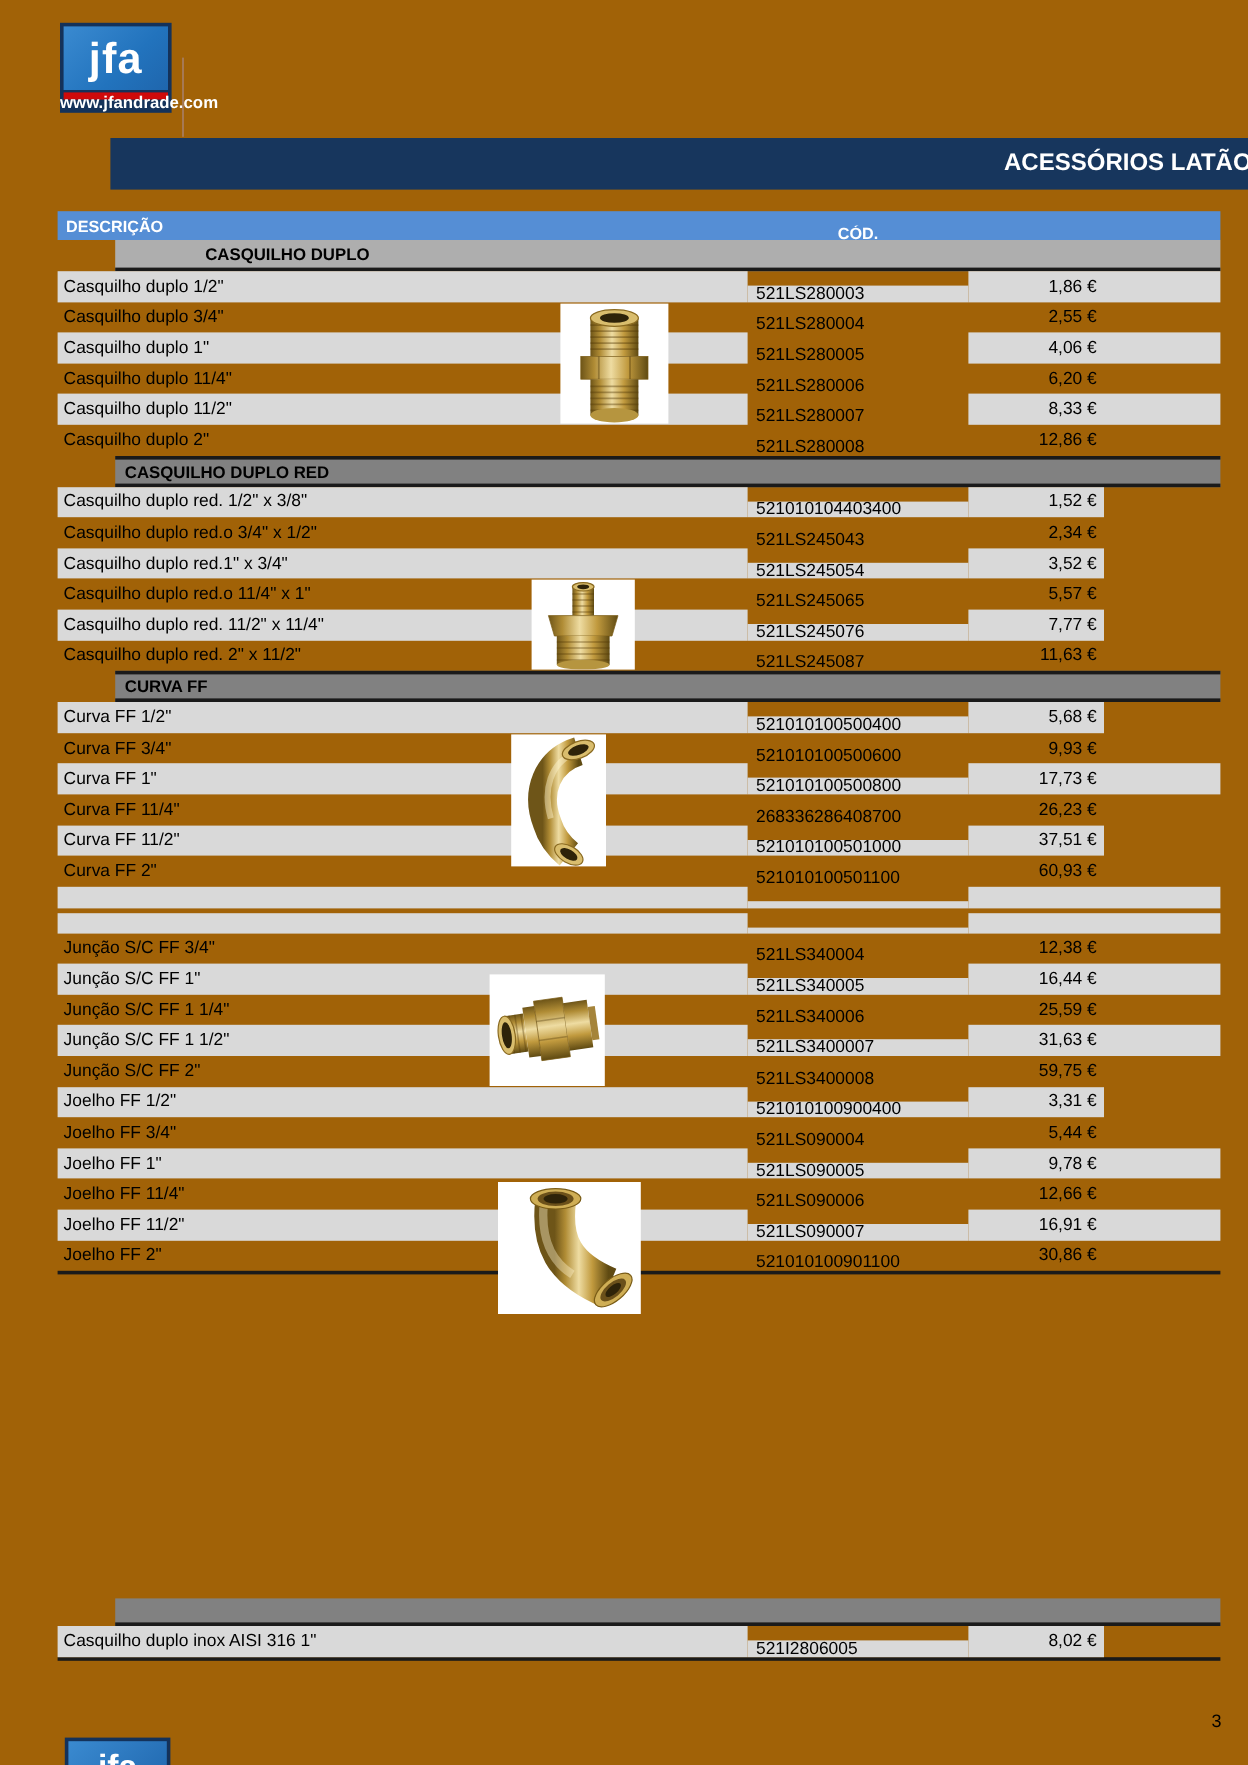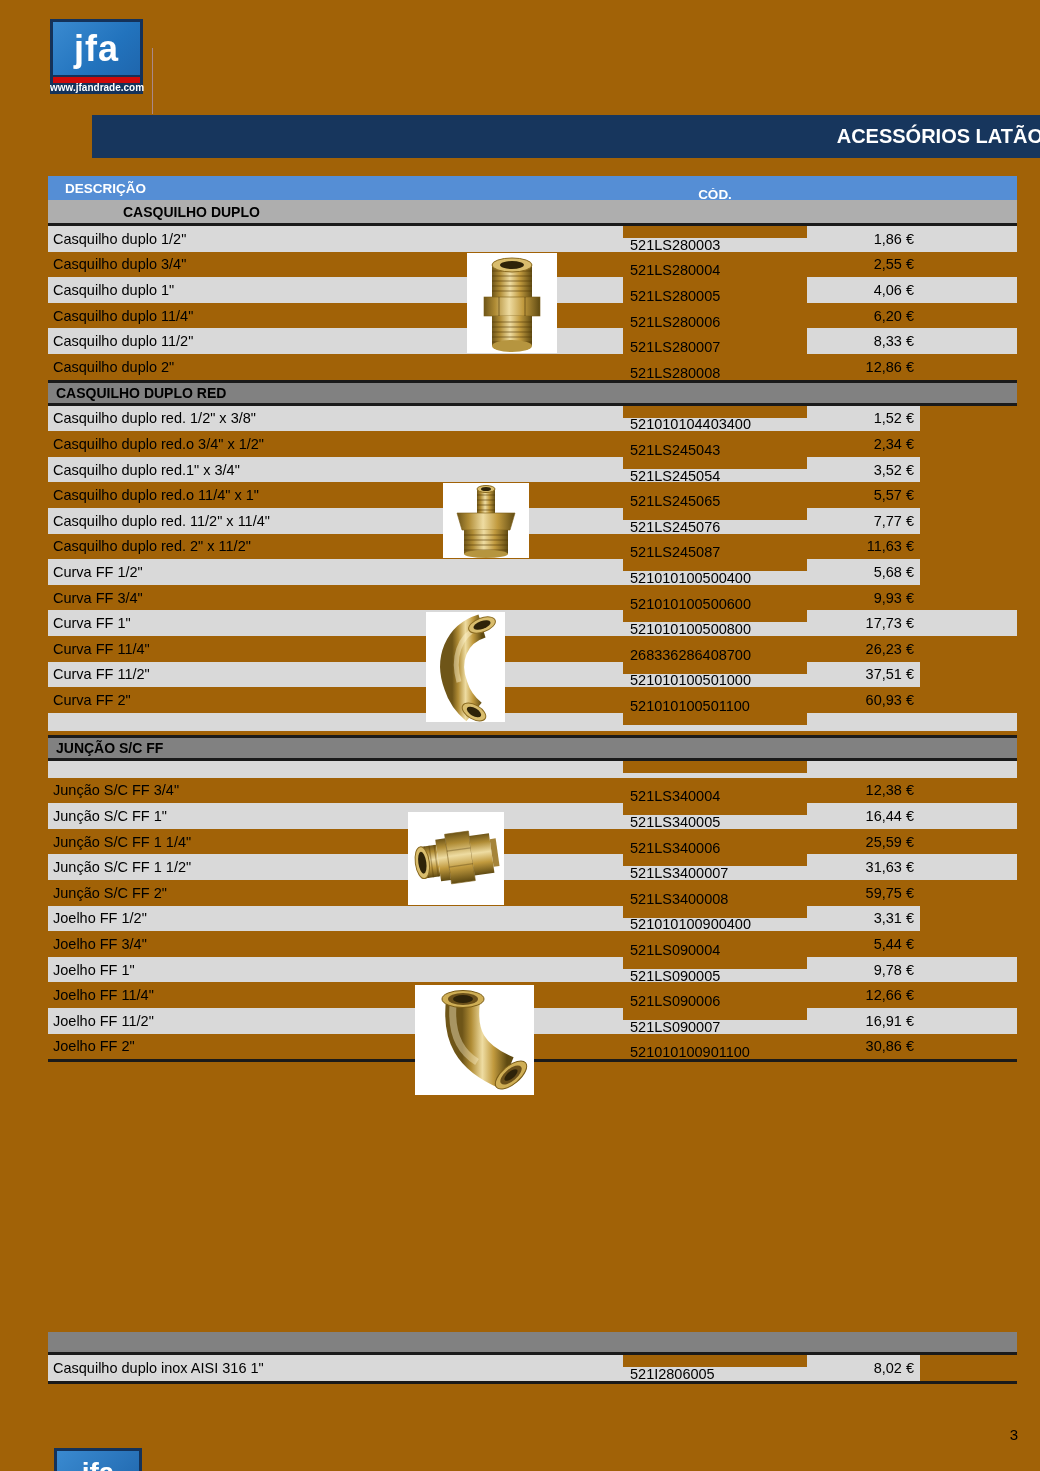--- a/index.html
+++ b/index.html
@@ -7,43 +7,43 @@
         font-family:"Liberation Sans",sans-serif;color:#000;}
 
   
   .logo{position:absolute;left:50px;top:19px;width:93px;height:75px;background:#14325a;}
   .logo-blue{position:absolute;left:3px;right:3px;top:3px;height:53px;
              background:linear-gradient(135deg,#3a8ad0,#2273bd 60%,#1f66ad);}
   .logo-text{width:100%;height:100%;display:flex;align-items:center;justify-content:center;
              color:#fff;font-weight:bold;font-size:36px;letter-spacing:1px;line-height:1;}
   .logo-stripe{position:absolute;left:3px;right:3px;top:58px;height:6px;background:#cf0a0a;}
   .logo-url{position:absolute;left:0;right:0;bottom:1px;text-align:center;color:#fff;
-            font-size:10px;font-weight:bold;}
+            font-size:14px;font-weight:bold;}
   .vline{position:absolute;left:152px;top:48px;width:1px;height:66px;background:#a88;}
 
   .titlebar{position:absolute;left:48px;top:115px;width:969px;height:43px;background:#17365d;
             display:flex;align-items:center;justify-content:flex-end;box-sizing:border-box;
             padding-right:18px;color:#fff;font-weight:bold;font-size:20px;margin-left:44px;}
 
   
   .catalog{position:absolute;left:48px;top:176px;width:969px;}
   .colhead{display:flex;height:24px;background:#558ed5;color:#fff;font-weight:bold;
            font-size:13.5px;align-items:center;}
   .cell{box-sizing:border-box;align-self:stretch;display:flex;align-items:center;overflow:hidden;}
   .c-desc{width:575px;padding-left:5px;}
   .c-cod{width:184px;padding-left:7px;margin-top:12px;}
   .c-preco{width:113px;padding-right:6px;justify-content:flex-end;}
   .c-tail{width:97px;}
-  .colhead .c-desc{padding-left:17px;}
+  .colhead .c-desc{padding-left:7px;}
   .colhead .c-cod{justify-content:center;padding-left:0;}
   .colhead .c-preco{justify-content:center;padding-right:0;margin-top:37px;}
 
   .band{height:20px;background:#818181;border-top:3px solid #1a1a1a;border-bottom:3px solid #1a1a1a;
         display:flex;align-items:center;font-weight:bold;font-size:14px;padding-left:8px;
-        box-sizing:content-box;}
+        box-sizing:content-box;margin-left:48px;}
   .band.light{background:#aeaeae;border-top:none;height:23px;}
   .band.indent{padding-left:75px;}
   .band.nolabel{padding-left:0;border-top:none;}
 
   .row{display:flex;height:25.6px;font-size:14.5px;}
   .g{background:#d9d9d9;}
   .endline{height:3px;background:#1a1a1a;}
 
   
   .bottomtable{position:absolute;left:48px;top:1332px;width:969px;}
@@ -173,20 +173,21 @@
           <div class="cell c-cod g">521LS245076</div>
           <div class="cell c-preco g">7,77 €</div>
           <div class="cell c-tail"></div>
         </div>
         <div class="row">
           <div class="cell c-desc">Casquilho duplo red. 2" x 11/2"</div>
           <div class="cell c-cod">521LS245087</div>
           <div class="cell c-preco">11,63 €</div>
           <div class="cell c-tail"></div>
         </div>
+        <div class="band">CURVA FF</div>
         <div class="row">
           <div class="cell c-desc g">Curva FF 1/2"</div>
           <div class="cell c-cod g">521010100500400</div>
           <div class="cell c-preco g">5,68 €</div>
           <div class="cell c-tail"></div>
         </div>
         <div class="row">
           <div class="cell c-desc">Curva FF 3/4"</div>
           <div class="cell c-cod">521010100500600</div>
           <div class="cell c-preco">9,93 €</div>
@@ -221,21 +222,20 @@
           <div class="cell c-cod g"></div>
           <div class="cell c-preco g"></div>
           <div class="cell c-tail g"></div>
         </div>
         <div class="row" style="height: 4px;">
           <div class="cell c-desc"></div>
           <div class="cell c-cod"></div>
           <div class="cell c-preco"></div>
           <div class="cell c-tail"></div>
         </div>
-        <div class="band">JUNÇÃO S/C FF</div>
         <div class="row" style="height: 17px;">
           <div class="cell c-desc g"></div>
           <div class="cell c-cod g"></div>
           <div class="cell c-preco g"></div>
           <div class="cell c-tail g"></div>
         </div>
         <div class="row">
           <div class="cell c-desc">Junção S/C FF 3/4"</div>
           <div class="cell c-cod">521LS340004</div>
           <div class="cell c-preco">12,38 €</div>

